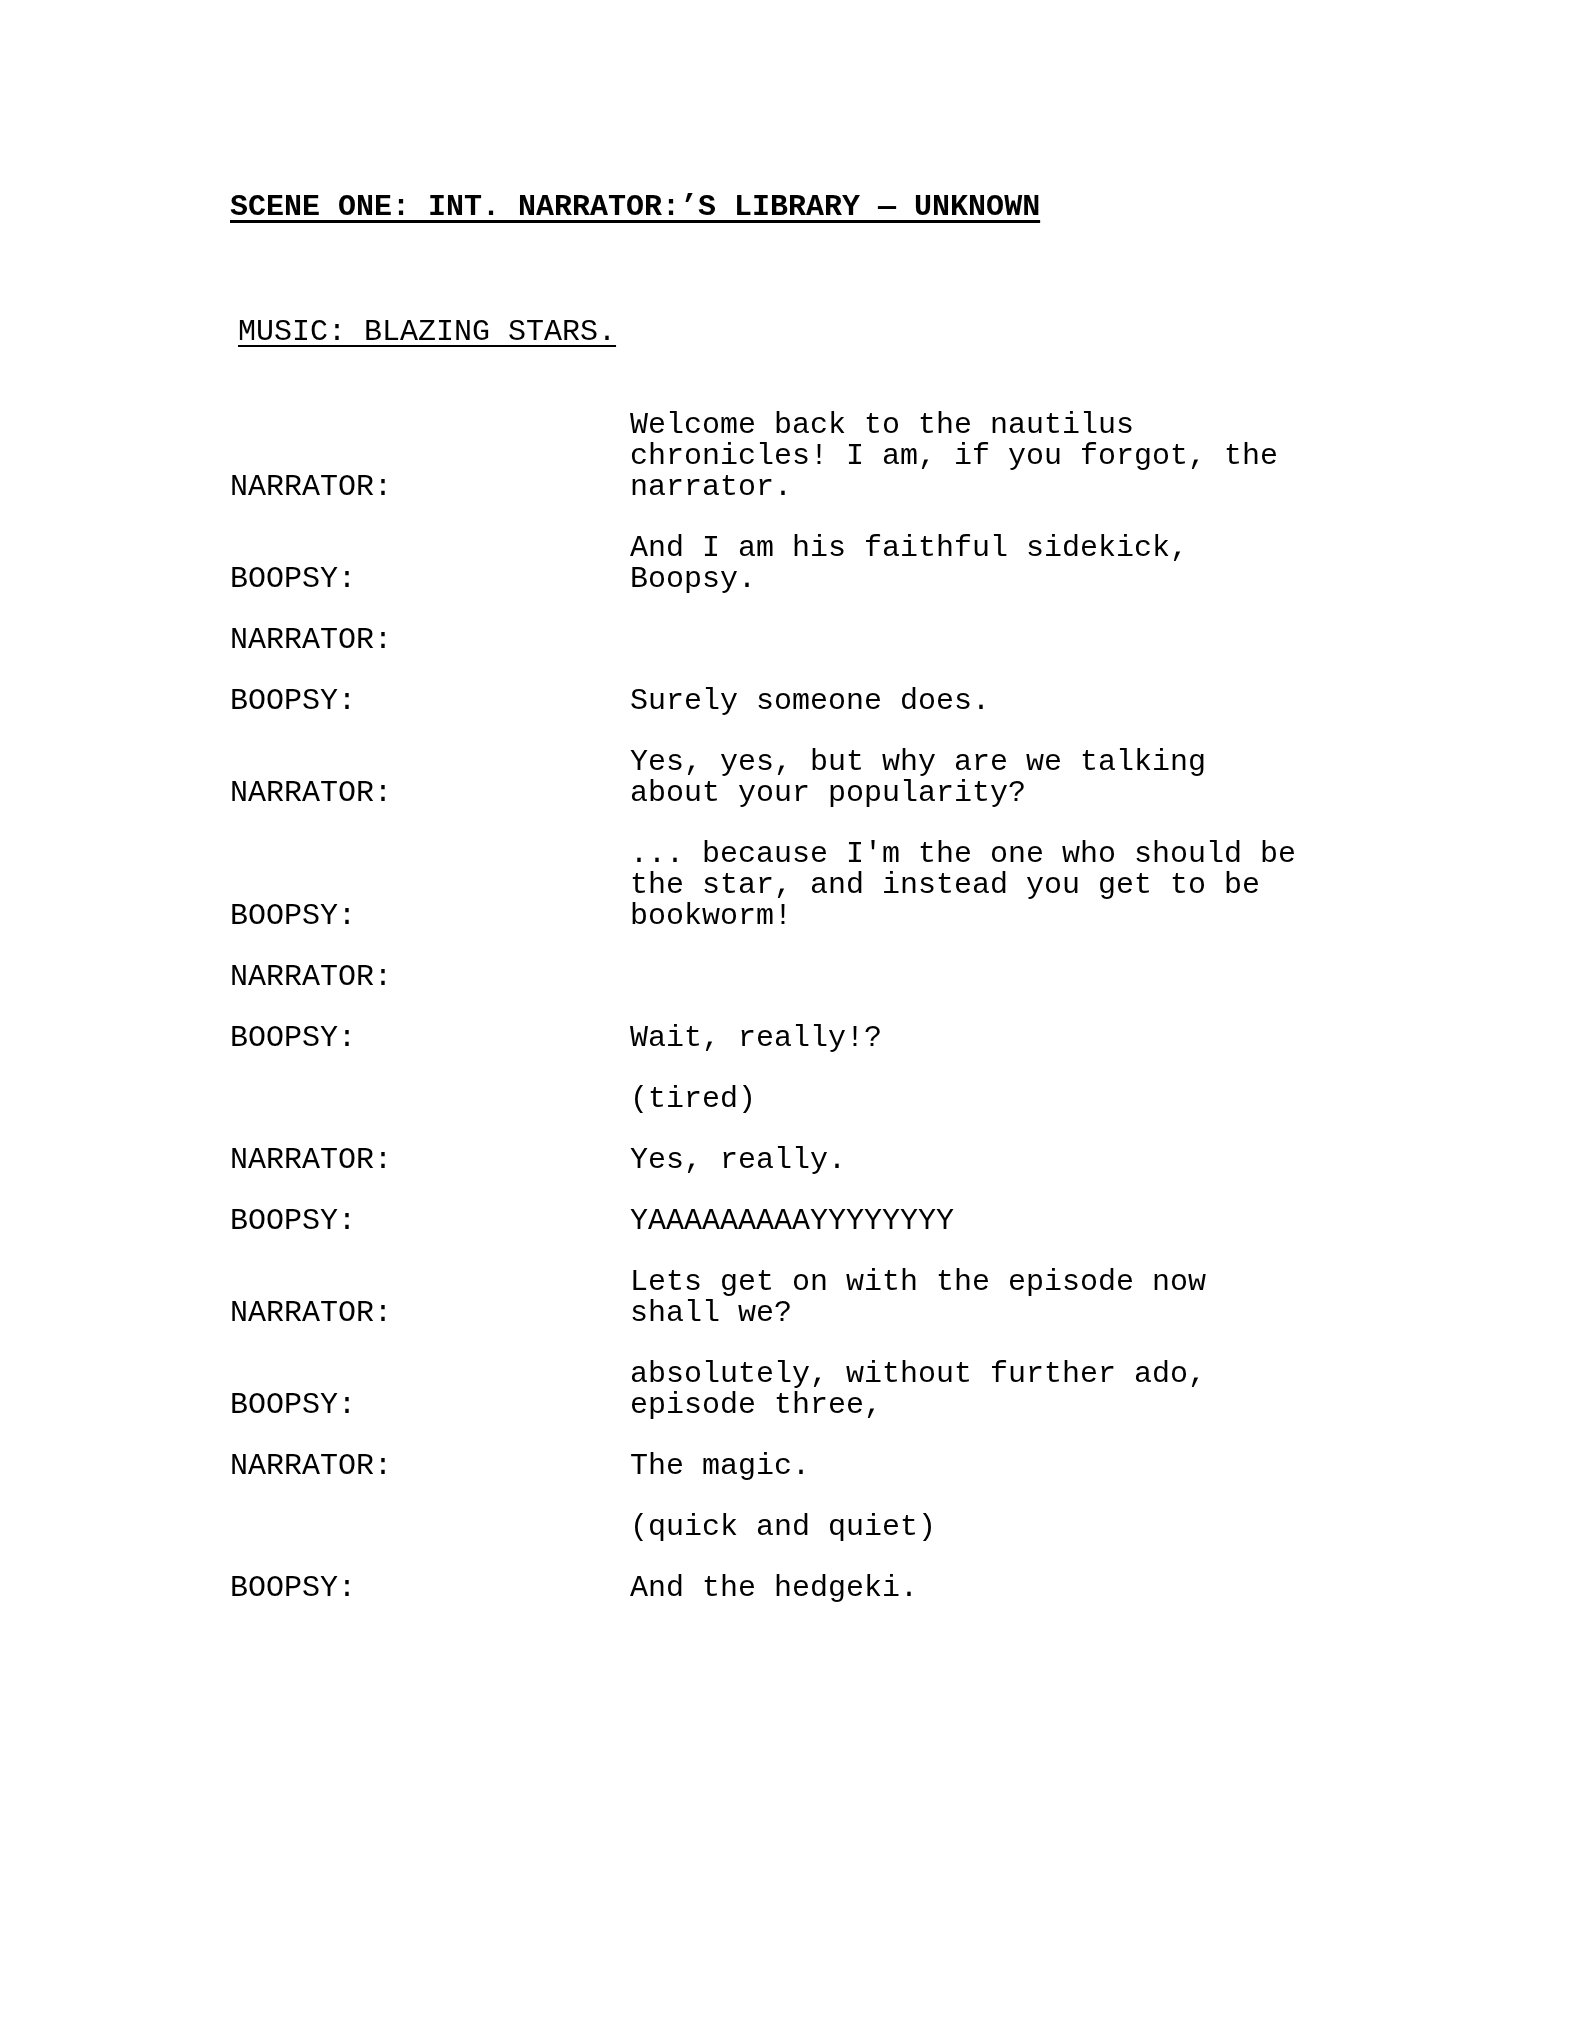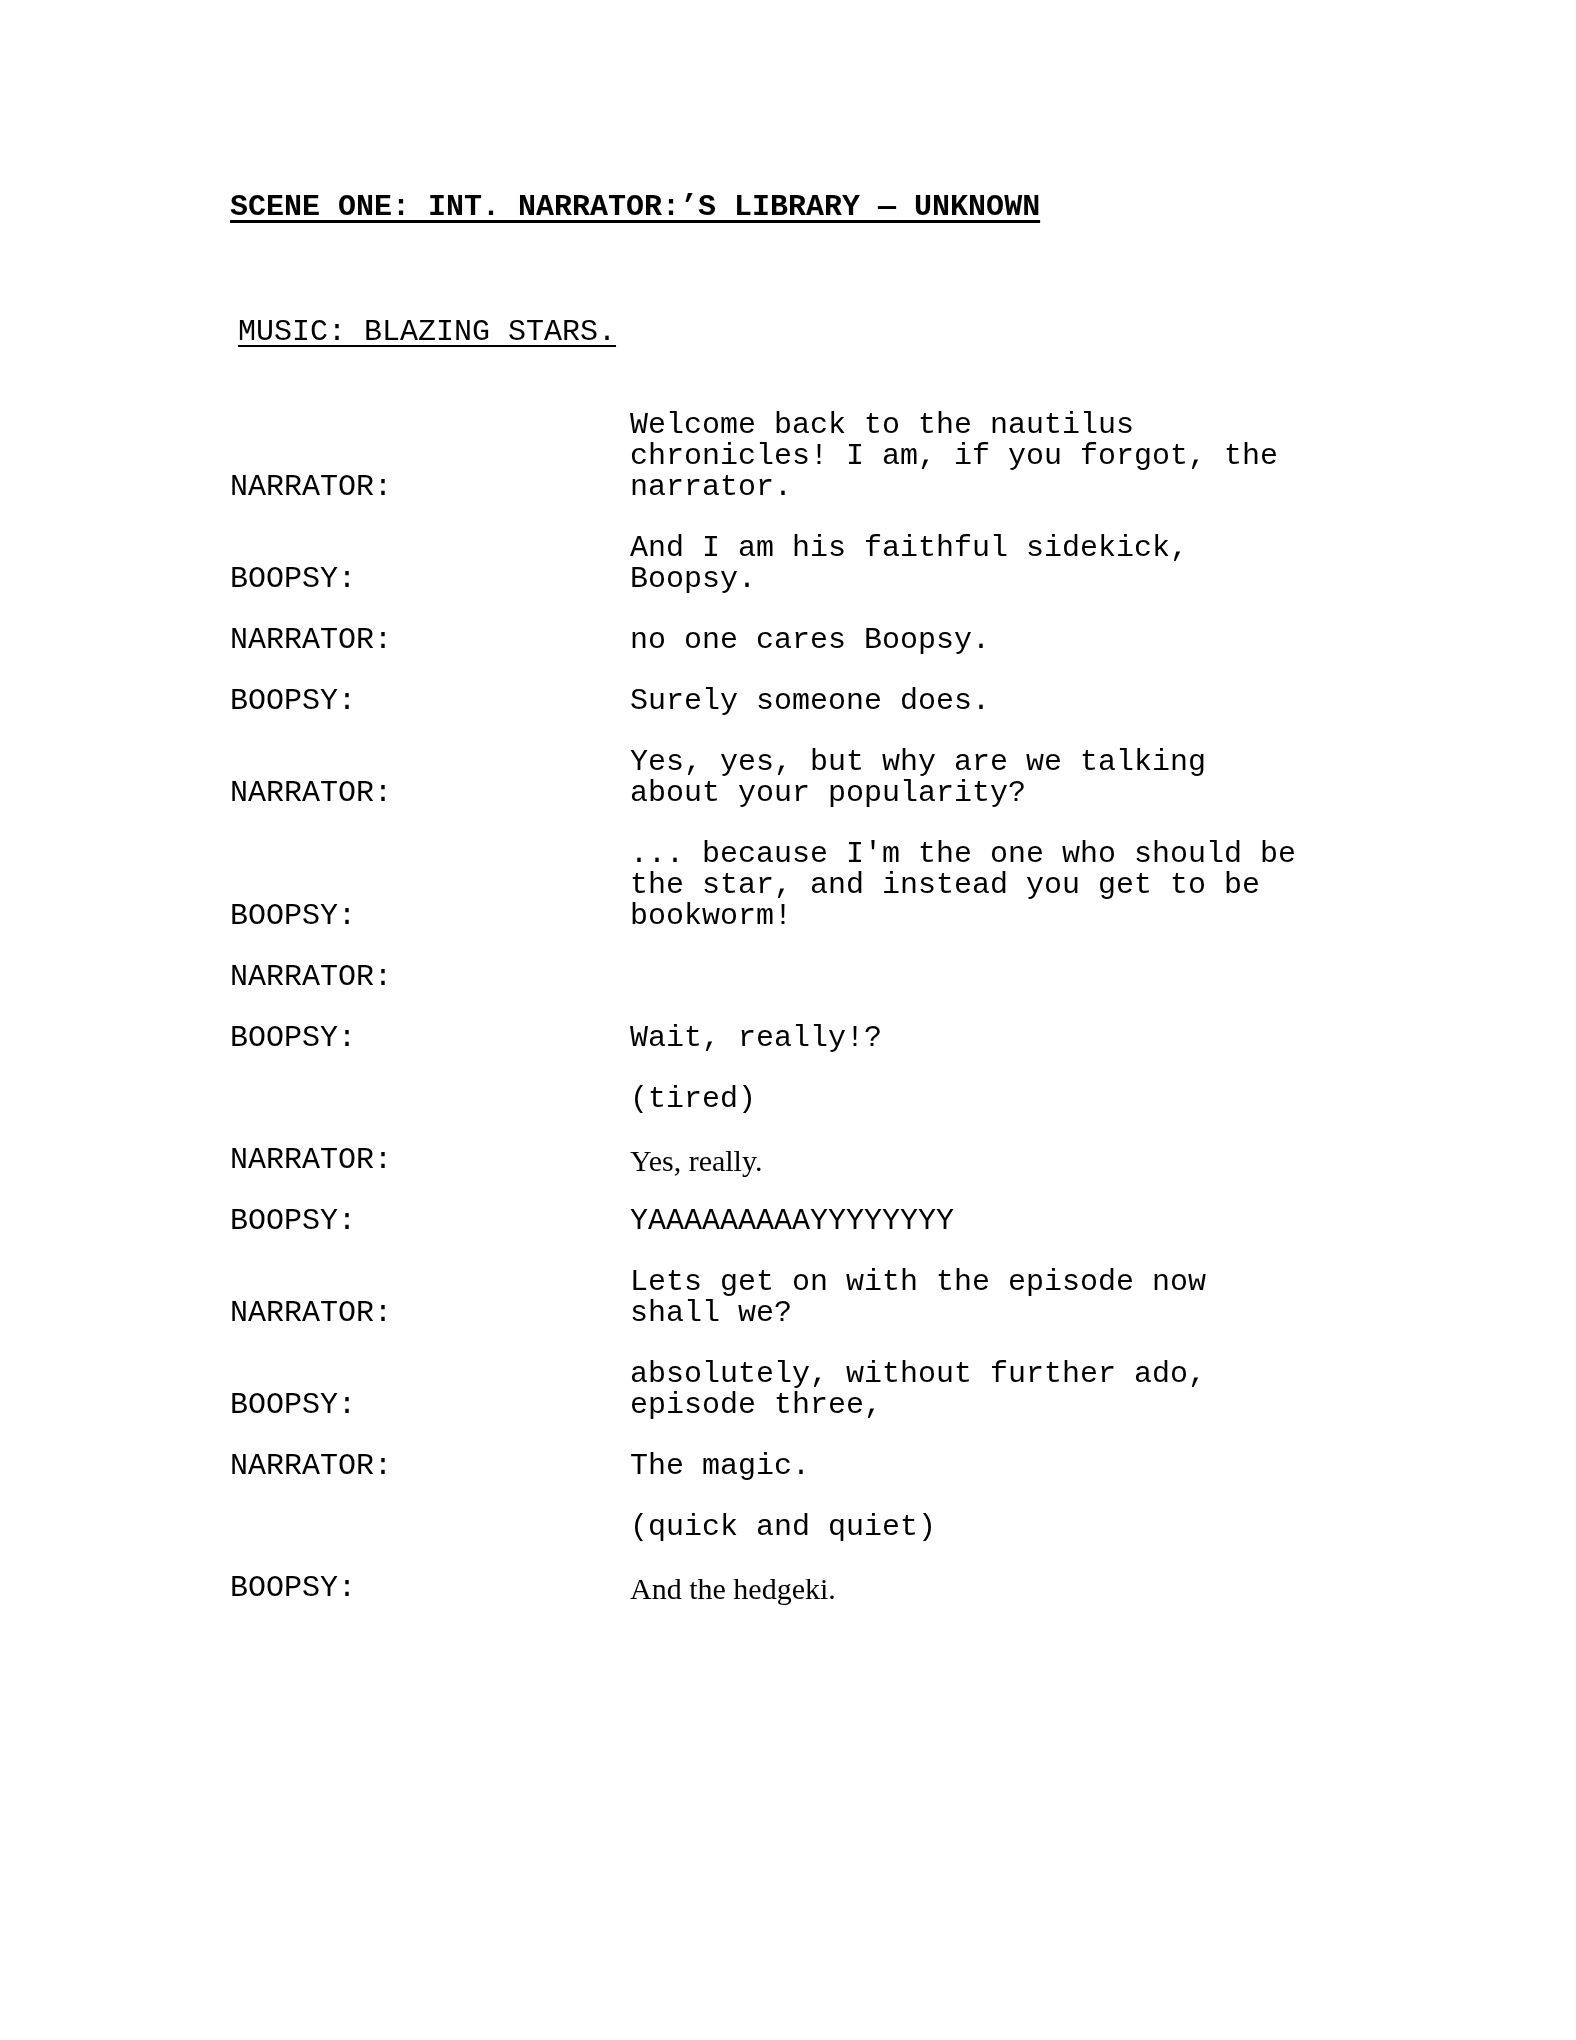--- a/index.html
+++ b/index.html
@@ -45,21 +45,20 @@
   .speaker {
     flex: 0 0 400px;
     width: 400px;
     white-space: pre;
   }
   .dialogue {
     flex: 1 1 auto;
   }
   .para + .para {
     margin-top: 30px;
-    font-family: Liberation Serif, serif;
   }
   .line {
     white-space: pre;
   }
 </style>
 </head>
 <body>
 
 <div class="page">
   <div class="content">
@@ -82,25 +81,20 @@
     <div class="dialogue">
             <div class="para">
               <div class="line">And I am his faithful sidekick,</div>
               <div class="line">Boopsy.</div>
             </div>
           </div>
   </div>
 
   <div class="block">
     <div class="speaker">NARRATOR:</div>
-    <div class="dialogue">
-            <div class="para">
-              <div class="line">no one cares Boopsy.</div>
-            </div>
-          </div>
   </div>
 
   <div class="block">
     <div class="speaker">BOOPSY:</div>
     <div class="dialogue">
             <div class="para">
               <div class="line">Surely someone does.</div>
             </div>
           </div>
   </div>

